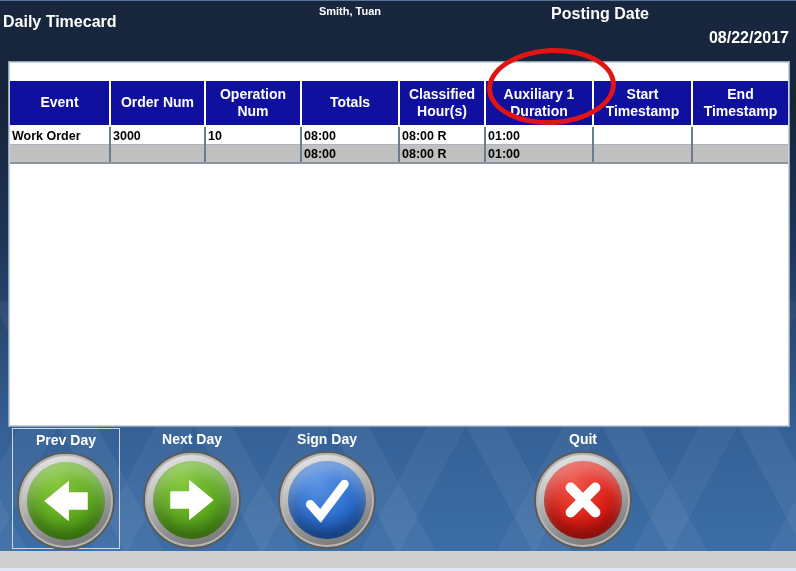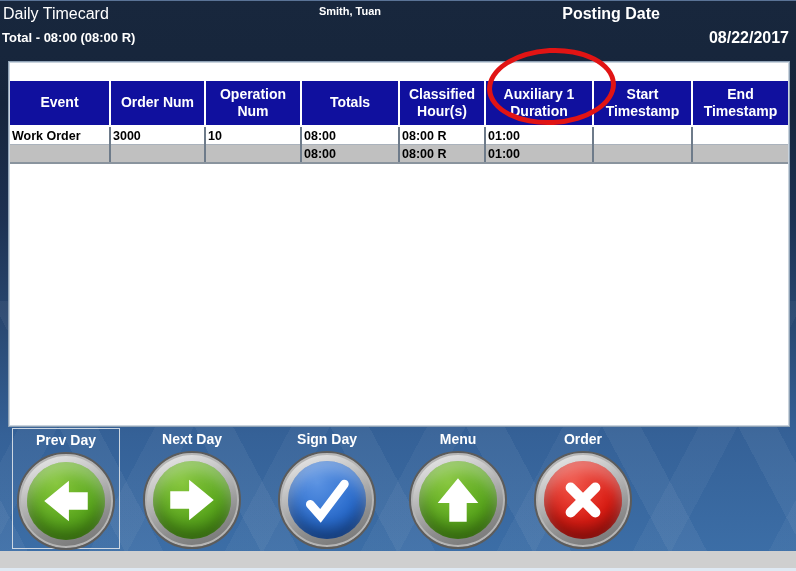--- a/index.html
+++ b/index.html
@@ -10,23 +10,23 @@
     border-top:1px solid #5a7396;
   }
   .screen::before{ 
     content:"";position:absolute;left:0;right:0;top:300px;bottom:0;pointer-events:none;
     background:
       repeating-linear-gradient(62deg, rgba(255,255,255,0.05) 0 34px, rgba(255,255,255,0) 34px 120px),
       repeating-linear-gradient(-62deg, rgba(255,255,255,0.04) 0 34px, rgba(255,255,255,0) 34px 120px);
   }
   
   .topbar{position:absolute;left:0;top:0;width:100%;height:58px;color:#fff;}
-  .app-title{position:absolute;left:3px;top:4px;font-size:16px;font-weight:normal;}
+  .app-title{position:absolute;left:3px;top:12px;font-size:16px;font-weight:bold;}
   .employee{position:absolute;left:250px;top:4px;width:200px;text-align:center;font-size:11px;font-weight:bold;}
-  .postlabel{position:absolute;left:540px;top:4px;width:120px;text-align:right;font-size:16px;font-weight:bold;}
+  .postlabel{position:absolute;left:540px;top:4px;width:120px;text-align:center;font-size:16px;font-weight:bold;}
   .postdate{position:absolute;right:7px;top:4px;font-size:16px;font-weight:bold;margin-top:24px;}
   .totalline{position:absolute;left:2px;top:29px;font-size:13px;font-weight:bold;color:#fff;}
   
   .panel{
     position:absolute;left:9px;top:61px;width:778px;height:362px;
     background:#fff;border:1px solid #c9d3dd;outline:1px solid #8fa2b5;
   }
   table.grid{border-collapse:collapse;table-layout:fixed;width:778px;margin-top:16px;}
   .grid th{
     background:#10109e;color:#fff;font-size:14px;font-weight:bold;line-height:1.25;
@@ -74,21 +74,20 @@
 </head>
 <body>
 
 <div class="screen">
 
   <div class="topbar">
     <div class="app-title">Daily Timecard</div>
     <div class="employee">Smith, Tuan</div>
     <div class="postlabel">Posting Date</div>
     <div class="postdate">08/22/2017</div>
-    <div class="totalline">Total - 08:00 (08:00 R)</div>
   </div>
 
   <div class="panel">
     <table class="grid">
       <colgroup>
         <col style="width:100px">
           <col style="width:95px">
           <col style="width:96px">
           <col style="width:98px">
         <col style="width:86px">
@@ -163,33 +162,23 @@
       <div class="btnlabel">Sign Day</div>
       <div class="roundbtn">
         <div class="innercircle blue">
           <svg class="glyph" viewBox="0 0 80 80">
             <path d="M17 46 L31 62 L64 18" fill="none" stroke="#fff" stroke-width="12" stroke-linecap="round" stroke-linejoin="miter"></path>
           </svg>
         </div>
       </div>
     </div>
 
-    <div class="btnwrap" style="left:405px">
-      <div class="btnlabel">Menu</div>
-      <div class="roundbtn">
-        <div class="innercircle green">
-          <svg class="glyph" viewBox="0 0 80 80">
-            <polygon points="40,10 68,44 52,44 52,70 28,70 28,44 12,44" fill="#fff"></polygon>
-          </svg>
-        </div>
-      </div>
-    </div>
 
     <div class="btnwrap" style="left:530px">
-      <div class="btnlabel">Order</div>
+      <div class="btnlabel">Quit</div>
       <div class="roundbtn">
         <div class="innercircle red">
           <svg class="glyph" viewBox="0 0 80 80">
             <path d="M23 23 L57 57 M57 23 L23 57" fill="none" stroke="#fff" stroke-width="14" stroke-linecap="round"></path>
           </svg>
         </div>
       </div>
     </div>
 
   </div>

